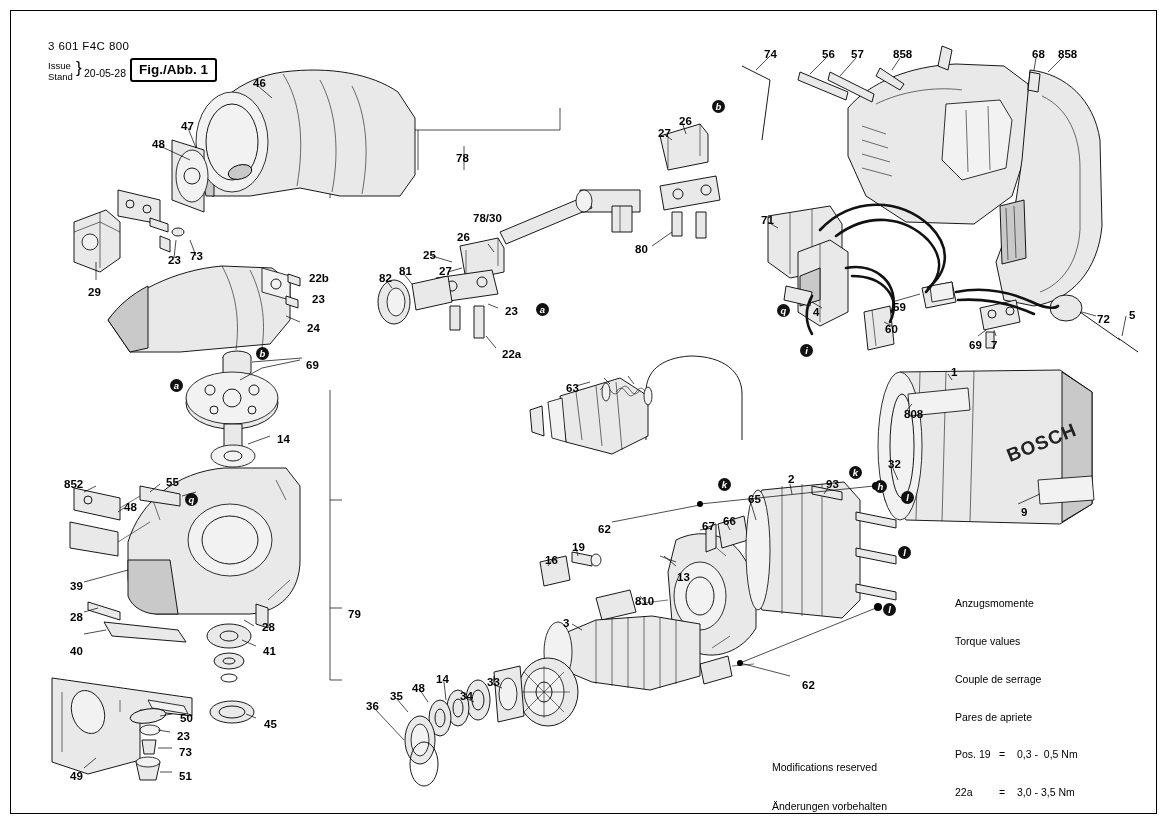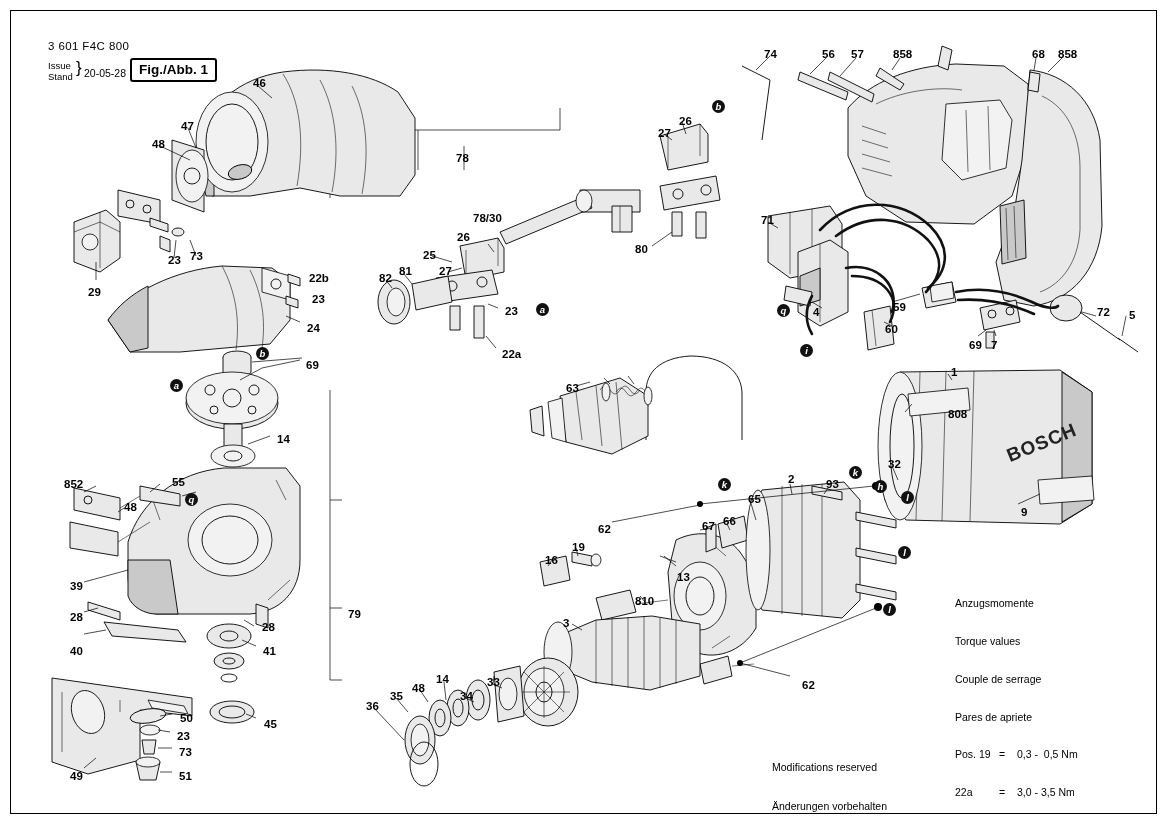--- a/index.html
+++ b/index.html
@@ -553,40 +553,40 @@
       <div class="lbl" style="left: 423px; top: 249px;">25</div>
       <div class="lbl" style="left: 457px; top: 231px;">26</div>
       <div class="lbl" style="left: 439px; top: 265px;">27</div>
       <div class="lbl" style="left: 88px; top: 286px;">29</div>
       <div class="lbl" style="left: 309px; top: 272px;">22b</div>
       <div class="lbl" style="left: 312px; top: 293px;">23</div>
       <div class="lbl" style="left: 379px; top: 272px;">82</div>
       <div class="lbl" style="left: 399px; top: 265px;">81</div>
       <div class="lbl" style="left: 893px; top: 301px;">59</div>
       <div class="lbl" style="left: 813px; top: 306px;">4</div>
-      <div class="lbl" style="left: 1097px; top: 306px;">72</div>
+      <div class="lbl" style="left: 1097px; top: 313px;">72</div>
       <div class="lbl" style="left: 1129px; top: 309px;">5</div>
       <div class="lbl" style="left: 307px; top: 322px;">24</div>
       <div class="lbl" style="left: 505px; top: 305px;">23</div>
       <div class="lbl" style="left: 502px; top: 348px;">22a</div>
       <div class="lbl" style="left: 885px; top: 323px;">60</div>
       <div class="lbl" style="left: 969px; top: 339px; text-align: center;">69</div>
       <div class="lbl" style="left: 991px; top: 339px;">7</div>
       <div class="lbl" style="left: 306px; top: 359px;">69</div>
       <div class="lbl" style="left: 566px; top: 382px;">63</div>
       <div class="lbl" style="left: 951px; top: 366px;">1</div>
-      <div class="lbl" style="left: 920px; top: 408px; padding-left: 28px;">808</div>
+      <div class="lbl" style="left: 876px; top: 408px; padding-left: 28px;">808</div>
       <div class="lbl" style="left: 277px; top: 433px;">14</div>
       <div class="lbl" style="left: 888px; top: 458px;">32</div>
       <div class="lbl" style="left: 826px; top: 478px;">93</div>
       <div class="lbl" style="left: 788px; top: 473px;">2</div>
       <div class="lbl" style="left: 1021px; top: 506px;">9</div>
       <div class="lbl" style="left: 748px; top: 493px;">65</div>
       <div class="lbl" style="left: 64px; top: 478px;">852</div>
-      <div class="lbl" style="left: 172px; top: 476px;">55</div>
+      <div class="lbl" style="left: 166px; top: 476px;">55</div>
       <div class="lbl" style="left: 124px; top: 501px;">48</div>
       <div class="lbl" style="left: 702px; top: 520px;">67</div>
       <div class="lbl" style="left: 723px; top: 515px;">66</div>
       <div class="lbl" style="left: 598px; top: 523px;">62</div>
       <div class="lbl" style="left: 545px; top: 554px;">16</div>
       <div class="lbl" style="left: 572px; top: 541px;">19</div>
       <div class="lbl" style="left: 657px; top: 571px; margin-left: 20px;">13</div>
       <div class="lbl" style="left: 70px; top: 580px;">39</div>
       <div class="lbl" style="left: 348px; top: 608px;">79</div>
       <div class="lbl" style="left: 635px; top: 595px;">810</div>

